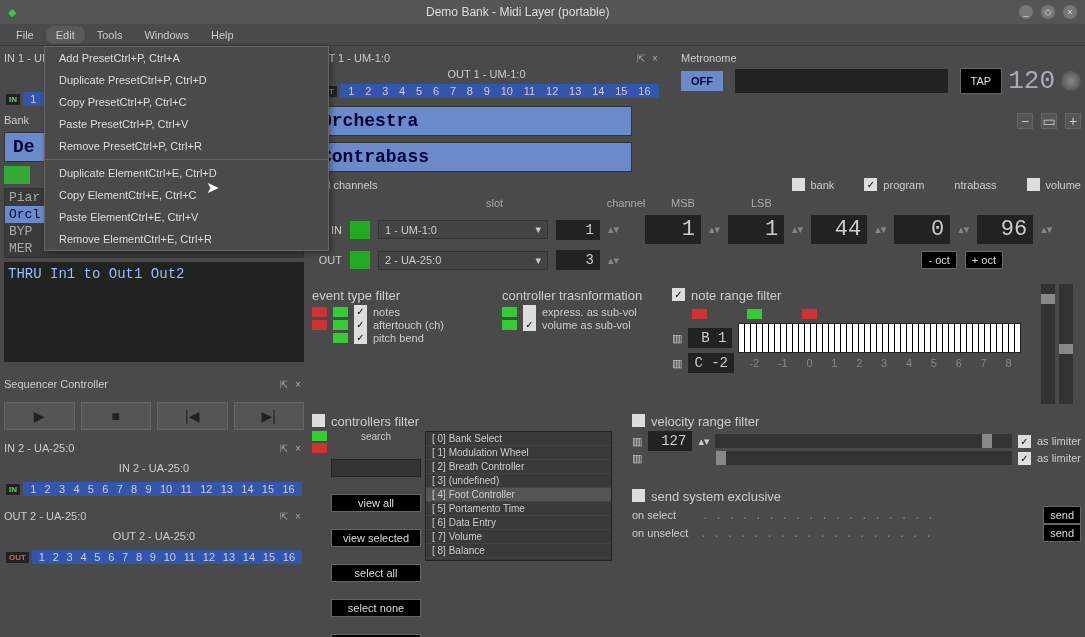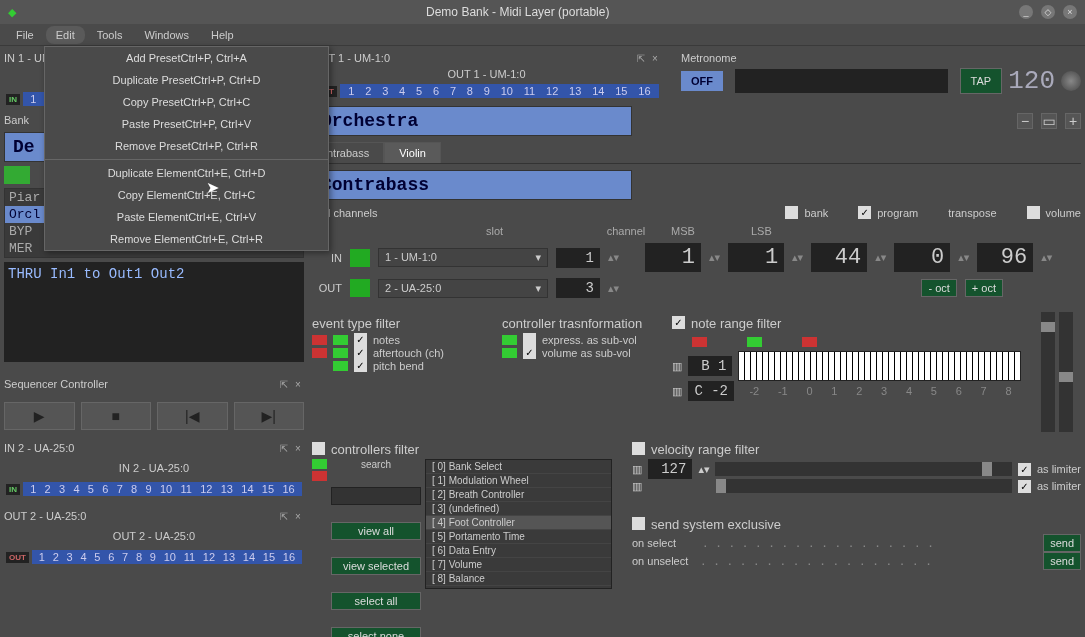--- a/index.html
+++ b/index.html
@@ -5,21 +5,21 @@
 * { margin: 0; padding: 0; box-sizing: border-box; font-family: Arial, sans-serif; font-size: 11px; }
 body { background: #4a4a4a; color: #ccc; width: 1085px; height: 637px; overflow: hidden; position: relative; }
 .titlebar { height: 24px; background: #555; display: flex; align-items: center; color: #ddd; padding: 0 8px; }
 .titlebar-title { flex: 1; text-align: center; font-size: 12px; }
 .titlebar-ctrls { display: flex; gap: 8px; }
 .tb-btn { width: 14px; height: 14px; background: #777; border-radius: 50%; display: flex; align-items: center; justify-content: center; font-size: 9px; cursor: pointer; }
 .menubar { height: 22px; background: #4a4a4a; display: flex; align-items: center; padding: 0 6px; gap: 2px; border-bottom: 1px solid #3a3a3a; }
 .menu-item { padding: 3px 10px; cursor: pointer; }
 .menu-item:hover, .menu-item.active { background: #5a5a5a; border-radius: 8px; }
 .dropdown { position: absolute; top: 46px; left: 44px; width: 285px; background: #4a4a4a; border: 1px solid #666; z-index: 1000; box-shadow: 2px 2px 6px rgba(0,0,0,0.4); }
-.dd-item { display: flex; justify-content: center; padding: 5px 14px; cursor: pointer; color: #ddd; }
+.dd-item { display: flex; justify-content: flex-start; padding: 5px 14px; cursor: pointer; color: #ddd; }
 .dd-item:hover, .dd-item.hover { background: #666; }
 .dd-sep { height: 1px; background: #666; margin: 2px 0; }
 .main { display: flex; height: calc(100% - 46px); }
 .left-col { width: 308px; padding: 4px; display: flex; flex-direction: column; gap: 4px; }
 .right-col { flex: 1; padding: 4px; display: flex; flex-direction: column; gap: 6px; }
 .panel-header { display: flex; align-items: center; gap: 4px; font-size: 11px; color: #ccc; padding: 2px 0; }
 .panel-icons { display: flex; gap: 2px; margin-left: auto; }
 .mini-icon { width: 12px; height: 12px; display: flex; align-items: center; justify-content: center; font-size: 10px; color: #aaa; cursor: pointer; }
 .port-label { text-align: center; color: #ccc; font-size: 11px; margin: 2px 0; }
 .ch-strip { display: flex; align-items: center; gap: 3px; background: #4a4a4a; padding: 2px; }
@@ -34,24 +34,24 @@
 .preset-area { background: #222; font-family: 'Courier New', monospace; color: #9bf; font-size: 14px; padding: 4px; min-height: 100px; }
 .transport { display: flex; gap: 6px; padding: 6px 0; }
 .trans-btn { flex: 1; height: 28px; background: #555; border: 1px solid #666; display: flex; align-items: center; justify-content: center; color: #222; font-size: 14px; cursor: pointer; }
 .sq-btn { width: 26px; height: 18px; background: #3a3; cursor: pointer; } .sq-btn.dark { background: #2a2; }
 .tabs { display: flex; gap: 0; border-bottom: 1px solid #333; }
 .tab { padding: 4px 14px; background: #4a4a4a; border: 1px solid #555; border-bottom: none; cursor: pointer; color: #ccc; }
 .tab.active { background: #5a5a5a; color: #fff; }
 .section-label { color: #ccc; font-size: 13px; margin: 4px 0 2px 0; }
 .hrow { display: flex; align-items: center; gap: 6px; }
 .chk { width: 13px; height: 13px; background: #ddd; display: inline-flex; align-items: center; justify-content: center; font-size: 10px; color: #000; cursor: pointer; }
-.select-box { background: #444; border: 1px solid #333; padding: 2px 6px; color: #ccc; display: flex; align-items: flex-start; justify-content: space-between; cursor: pointer; }
+.select-box { background: #444; border: 1px solid #333; padding: 2px 6px; color: #ccc; display: flex; align-items: center; justify-content: space-between; cursor: pointer; }
 .spin { background: #222; color: #ccc; font-family: 'Courier New', monospace; font-size: 14px; padding: 2px 6px; text-align: right; min-width: 44px; display: inline-block; }
 .spin-lg { font-size: 22px; min-width: 56px; }
-.btn-small { background: #14532d; border: 1px solid #666; padding: 2px 6px; color: #ddd; cursor: pointer; text-align: center; }
+.btn-small { background: #000000; border: 1px solid #666; padding: 2px 6px; color: #ddd; cursor: pointer; text-align: center; }
 .metro-off { background: #6a8acc; color: #003; font-weight: bold; padding: 4px 10px; cursor: pointer; }
 .metro-bar { flex: 1; background: #222; height: 24px; margin: 0 6px; }
 .bpm { font-family: 'Courier New', monospace; font-size: 26px; color: #aab; }
 .knob { width: 20px; height: 20px; background: radial-gradient(#888,#444); border-radius: 50%; }
 .controllers-list { background: #3a3a3a; border: 1px solid #222; max-height: 130px; overflow: hidden; }
 .ctrl-row { padding: 1px 6px; color: #ccc; border-bottom: 1px solid #444; font-size: 10px; }
 .ctrl-row.sel { background: #555; }
 .keyboard { background: linear-gradient(#fff,#ddd); height: 30px; flex: 1; position: relative; border: 1px solid #222; background-image: repeating-linear-gradient(90deg, #fff 0, #fff 5px, #000 5px, #000 6px); }
 .slider-h { height: 14px; background: #333; flex: 1; position: relative; }
 .slider-thumb { position: absolute; width: 10px; height: 14px; background: #888; top: 0; }
@@ -295,39 +295,35 @@
     </div>
 
     <div class="hrow" style="gap:8px">
       <div class="lcd-box" style="flex:1; max-width:320px">Orchestra</div>
       <div style="flex:1"></div>
       <div class="sqbtn">−</div>
       <div class="sqbtn">▭</div>
       <div class="sqbtn">+</div>
     </div>
 
-    <div class="tabs">
-      <div class="tab">ntrabass</div>
-      <div class="tab active">Violin</div>
-    </div>
 
     <div class="lcd-box" style="max-width:320px">Contrabass</div>
 
     <div class="hrow" style="gap:30px">
       <span>and channels</span>
       <span style="flex:1"></span>
       <div class="hrow">
           <span class="chk"></span>
           <span>bank</span>
         </div>
       <div class="hrow">
           <span class="chk">✓</span>
           <span>program</span>
         </div>
-      <span>transpose</span>
+      <span>ntrabass</span>
       <div class="hrow">
           <span class="chk"></span>
           <span>volume</span>
         </div>
     </div>
 
     <div class="hrow" style="gap:20px; font-size:10px; color:#aaa">
       <span style="width:30px"></span>
         <span style="width:26px"></span>
       <span style="flex:1; text-align:center">slot</span>

